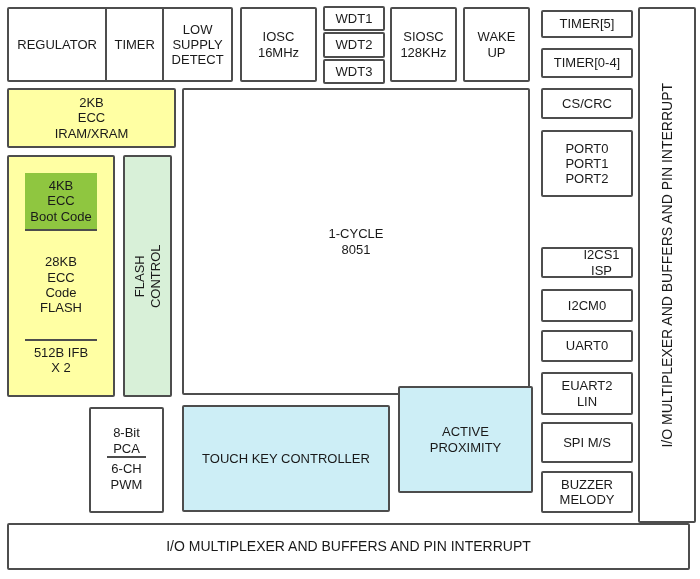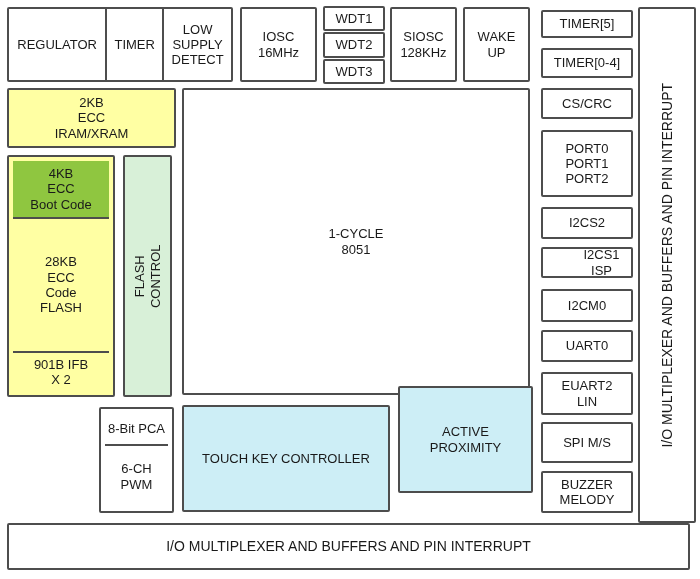--- a/index.html
+++ b/index.html
@@ -20,21 +20,21 @@
     text-align:center; white-space:pre-line; padding:2px;
   }
   .cell + .cell { border-left:2px solid #4d4d4d; }
   .stack { display:flex; flex-direction:column; gap:1px; position:absolute; box-sizing:border-box; }
   .stack .box { position:static; flex:1; }
   .yellow { background:#ffffa3; }
   .green  { background:#8fc640; }
   .lgreen { background:#d8f0d8; }
   .cyan   { background:#cdeef6; }
   .section { box-sizing:border-box; width:100%; display:flex; align-items:center; justify-content:center; text-align:center; white-space:pre-line; }
-  .memcol { flex-direction:column; padding:4px; align-items:stretch; }
+  .memcol { flex-direction:column; padding:16px; align-items:stretch; }
   .vwrap { overflow:visible; }
   .vtext { transform:rotate(-90deg); white-space:nowrap; font-size:14px; }
   .vtext2 { transform:rotate(-90deg); white-space:pre-line; text-align:center; font-size:13px; line-height:1.25; }
   .hdr { height:33px; border-bottom:2px solid #4d4d4d; }
   .body { flex:1; }
   .barlabel { font-size:14px; }
 </style>
 </head>
 <body>
 
@@ -68,49 +68,48 @@
 IRAM/XRAM</div>
 
   <div class="box yellow memcol" style="left:7px; top:155px; width:108px; height:242px;">
     <div class="section green" style="height:58px; border-bottom:2px solid #4d4d4d;">4KB
 ECC
 Boot Code</div>
     <div class="section" style="flex:1;">28KB
 ECC
 Code
 FLASH</div>
-    <div class="section" style="height:40px; border-top:2px solid #4d4d4d;">901B IFB
+    <div class="section" style="height:40px; border-top:2px solid #4d4d4d;">512B IFB
 X 2</div>
   </div>
 
   <div class="box lgreen vwrap" style="left:123px; top:155px; width:49px; height:242px;">
     <div class="vtext2">FLASH
 CONTROL</div>
   </div>
 
   <div class="box" style="left:182px; top:88px; width:348px; height:307px;">1-CYCLE
 8051</div>
 
-  <div class="box memcol" style="left:99px; top:407px; width:75px; height:106px;">
+  <div class="box memcol" style="left:89px; top:407px; width:75px; height:106px;">
     <div class="section hdr">8-Bit PCA</div>
     <div class="section body">6-CH
 PWM</div>
   </div>
 
   <div class="box cyan" style="left:182px; top:405px; width:208px; height:107px;">TOUCH KEY CONTROLLER</div>
   <div class="box cyan" style="left:398px; top:386px; width:135px; height:107px;">ACTIVE
 PROXIMITY</div>
 
   <div class="box" style="left:541px; top:10px;  width:92px; height:28px;">TIMER[5]</div>
   <div class="box" style="left:541px; top:48px;  width:92px; height:30px;">TIMER[0-4]</div>
   <div class="box" style="left:541px; top:88px;  width:92px; height:31px;">CS/CRC</div>
   <div class="box" style="left:541px; top:130px; width:92px; height:67px;">PORT0
 PORT1
 PORT2</div>
-  <div class="box" style="left:541px; top:207px; width:92px; height:32px;">I2CS2</div>
   <div class="box" style="left:541px; top:247px; width:92px; height:31px;padding-left:29px;">I2CS1 ISP</div>
   <div class="box" style="left:541px; top:289px; width:92px; height:33px;">I2CM0</div>
   <div class="box" style="left:541px; top:330px; width:92px; height:32px;">UART0</div>
   <div class="box" style="left:541px; top:372px; width:92px; height:43px;">EUART2
 LIN</div>
   <div class="box" style="left:541px; top:422px; width:92px; height:41px;">SPI M/S</div>
   <div class="box" style="left:541px; top:471px; width:92px; height:42px;">BUZZER
 MELODY</div>
 
   <div class="box vwrap" style="left:638px; top:7px; width:58px; height:516px;">

